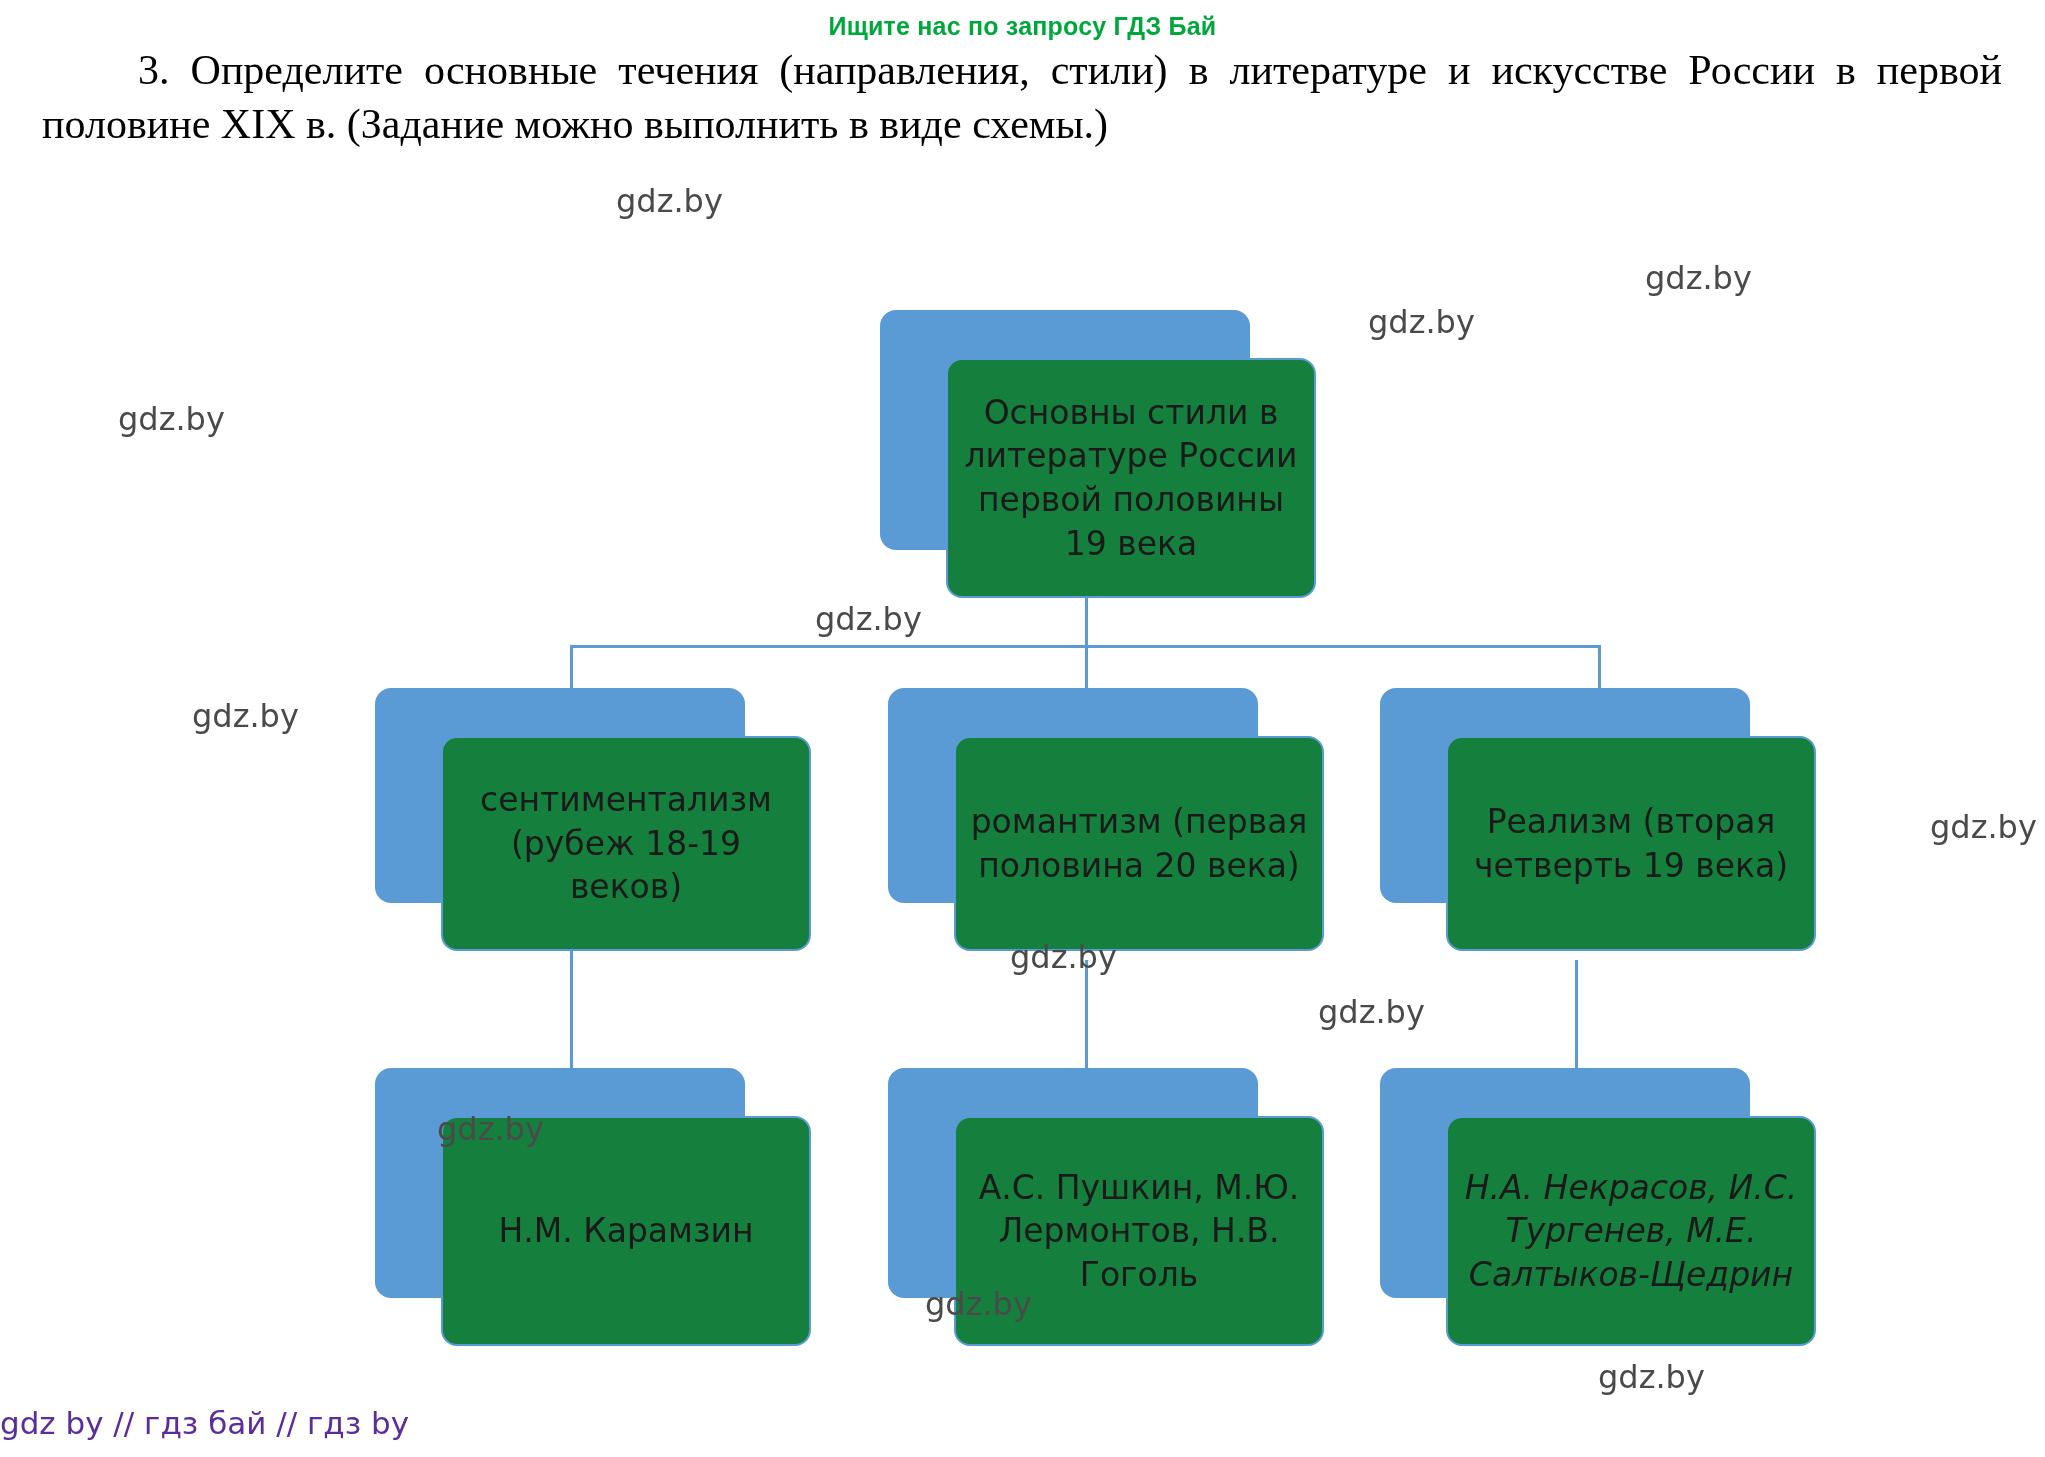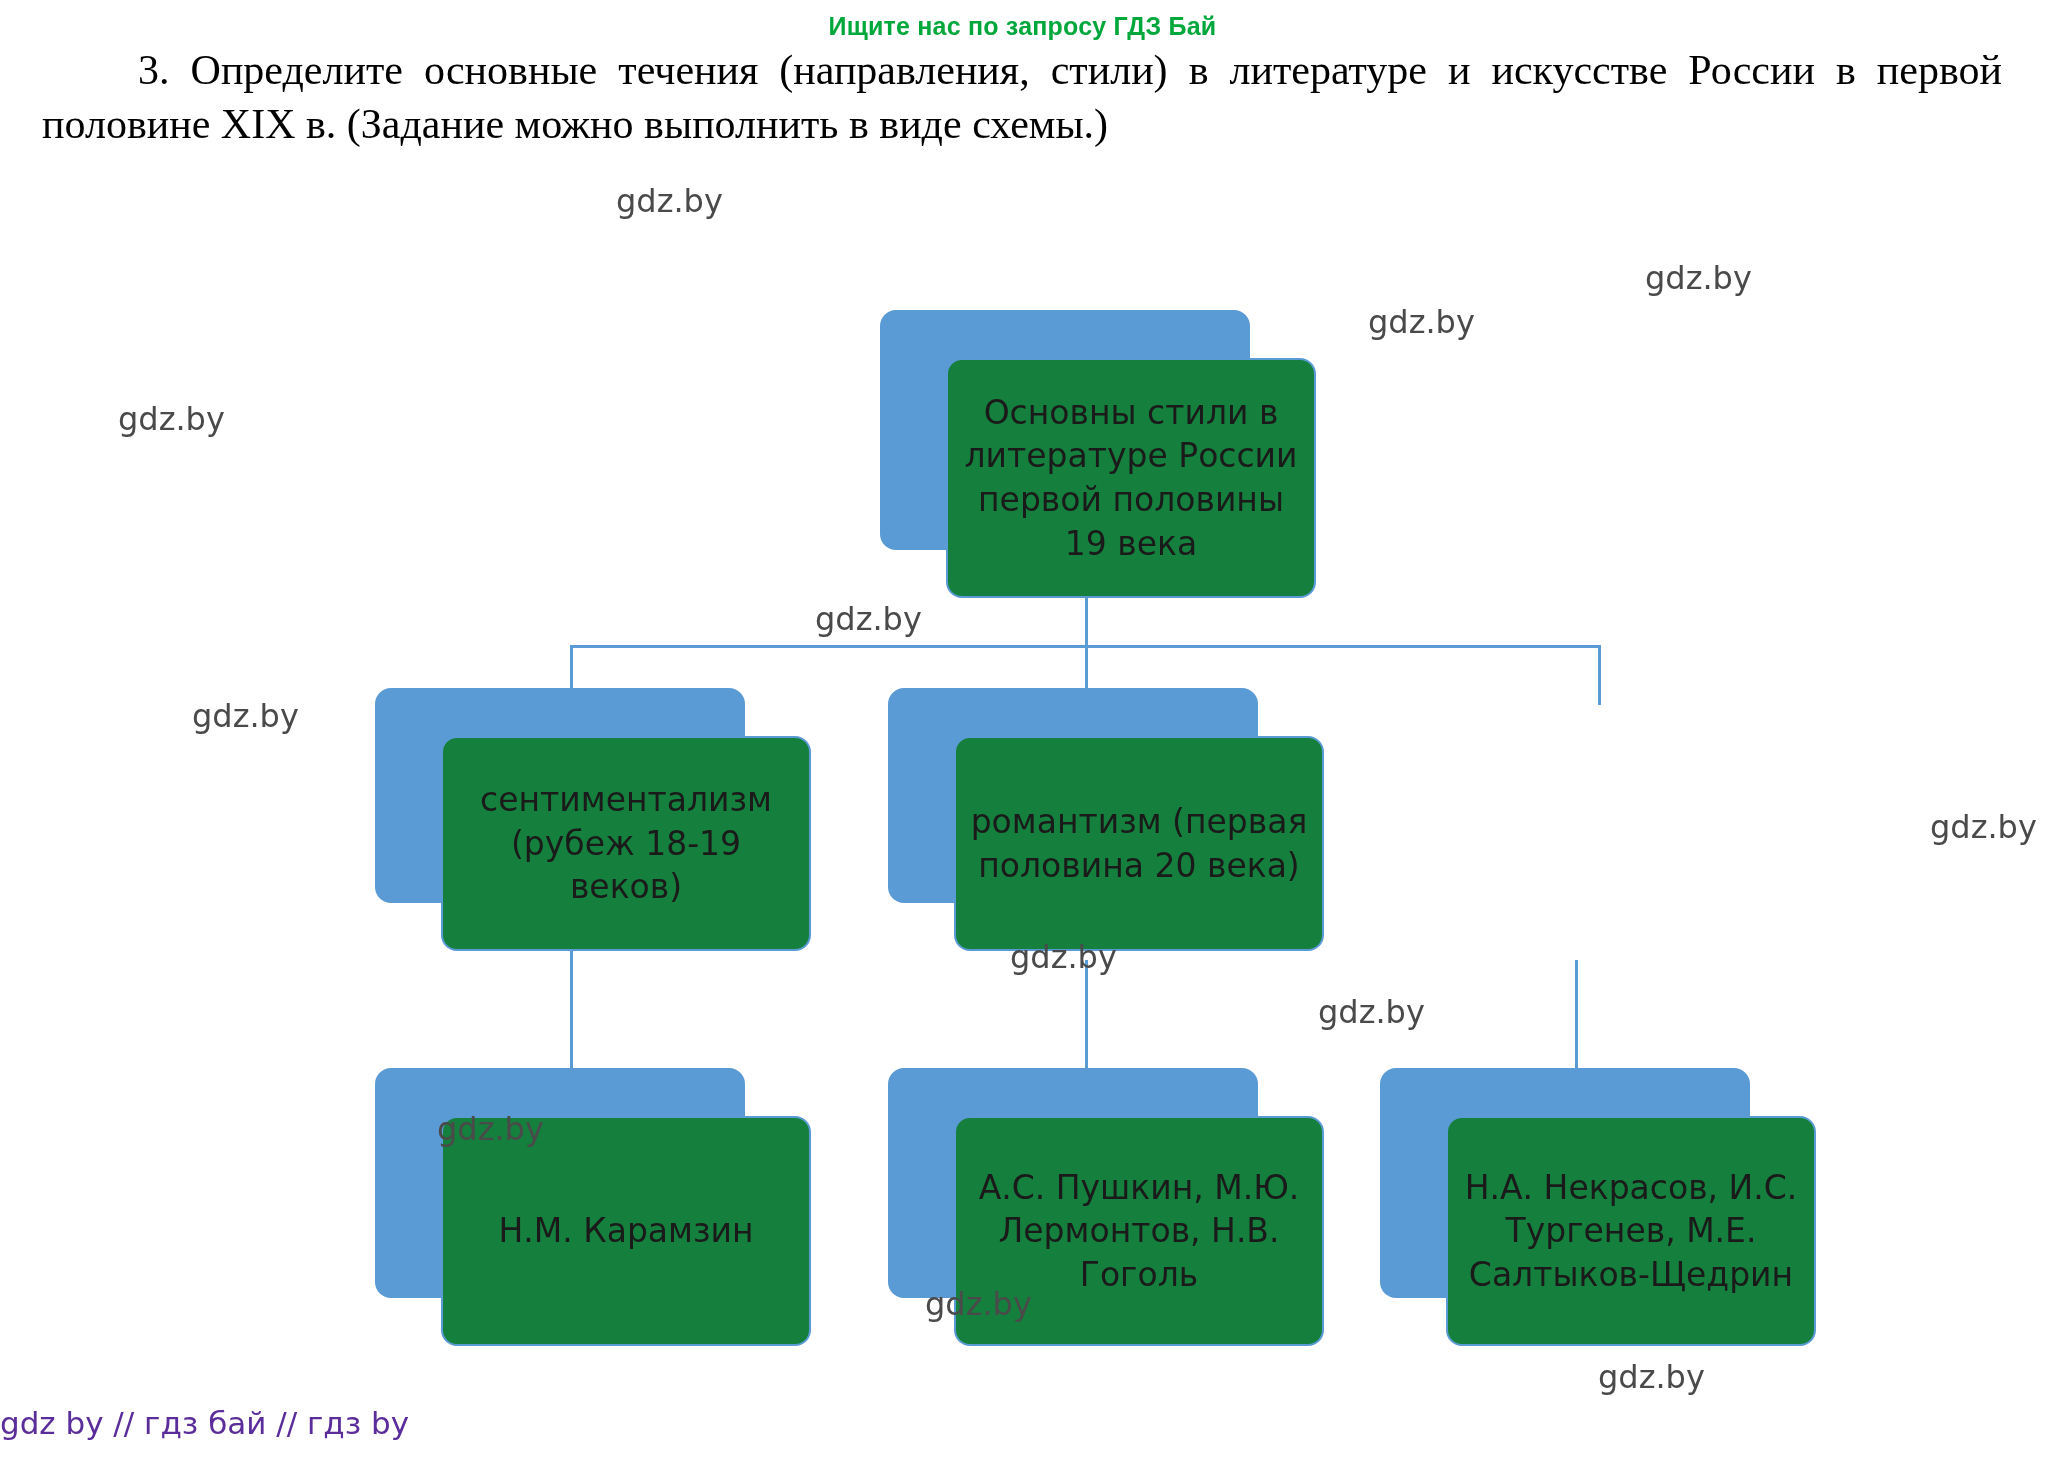--- a/index.html
+++ b/index.html
@@ -153,36 +153,42 @@
     </div>
   </div>
 
   <div class="node" style="left:888px; top:688px; width:370px; height:215px;">
     <div class="shadow"></div>
     <div class="card">
       <span>романтизм (первая половина 20 века)</span>
     </div>
   </div>
 
+  <div class="node" style="left:1380px; top:688px; width:370px; height:215px;">
+    <div class="shadow"></div>
+    <div class="card">
+      <span>Реализм (вторая четверть 19 века)</span>
+    </div>
+  </div>
 
   <div class="node" style="left:375px; top:1068px; width:370px; height:230px;">
     <div class="shadow"></div>
     <div class="card">
       <span>Н.М. Карамзин</span>
     </div>
   </div>
 
   <div class="node" style="left:888px; top:1068px; width:370px; height:230px;">
     <div class="shadow"></div>
     <div class="card">
       <span>А.С. Пушкин, М.Ю. Лермонтов, Н.В. Гоголь</span>
     </div>
   </div>
 
-  <div class="node" style="left:1380px; top:1068px; width:370px; height:230px;">
+  <div class="node" style="left:1380px; top:1068px; width:370px; height:230px;font-style:italic;">
     <div class="shadow"></div>
     <div class="card">
       <span>Н.А. Некрасов, И.С. Тургенев, М.Е. Салтыков-Щедрин</span>
     </div>
   </div>
 
   <div class="wm" style="left:616px; top:182px;">gdz.by</div>
   <div class="wm" style="left:1645px; top:259px;">gdz.by</div>
   <div class="wm" style="left:1368px; top:303px;">gdz.by</div>
   <div class="wm" style="left:118px; top:400px;">gdz.by</div>

